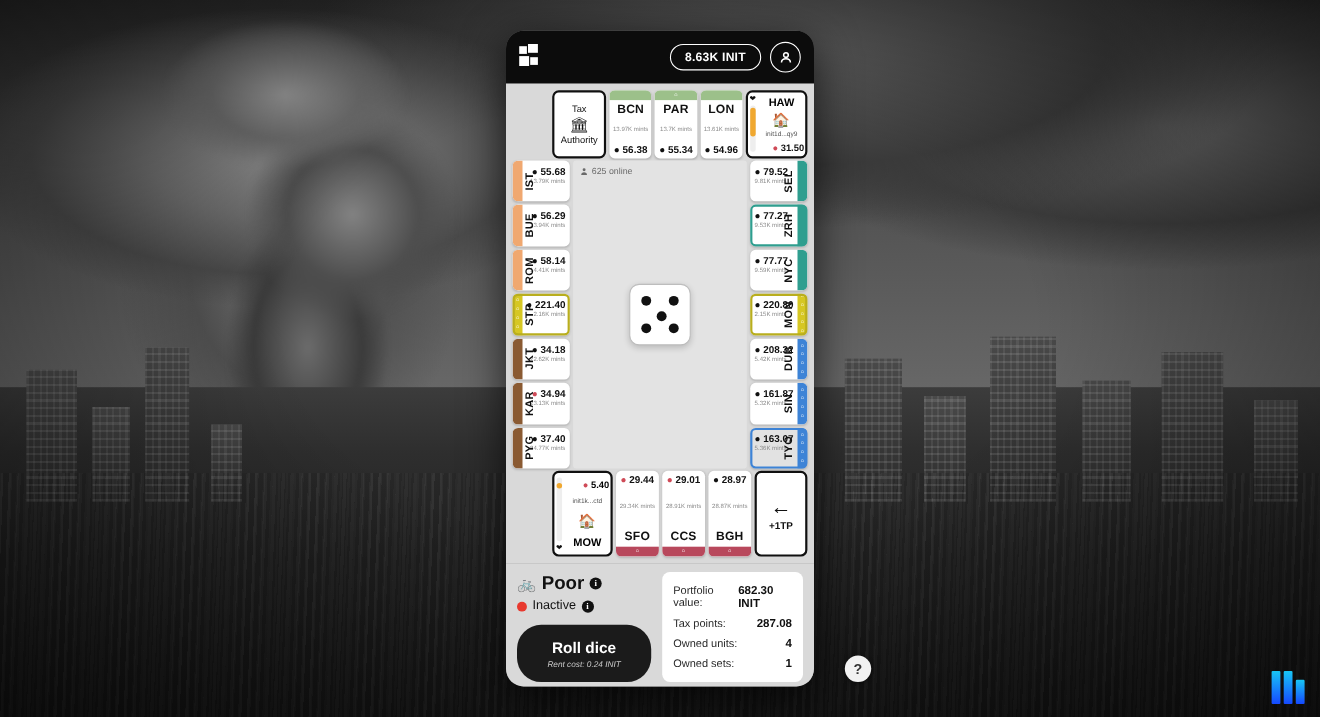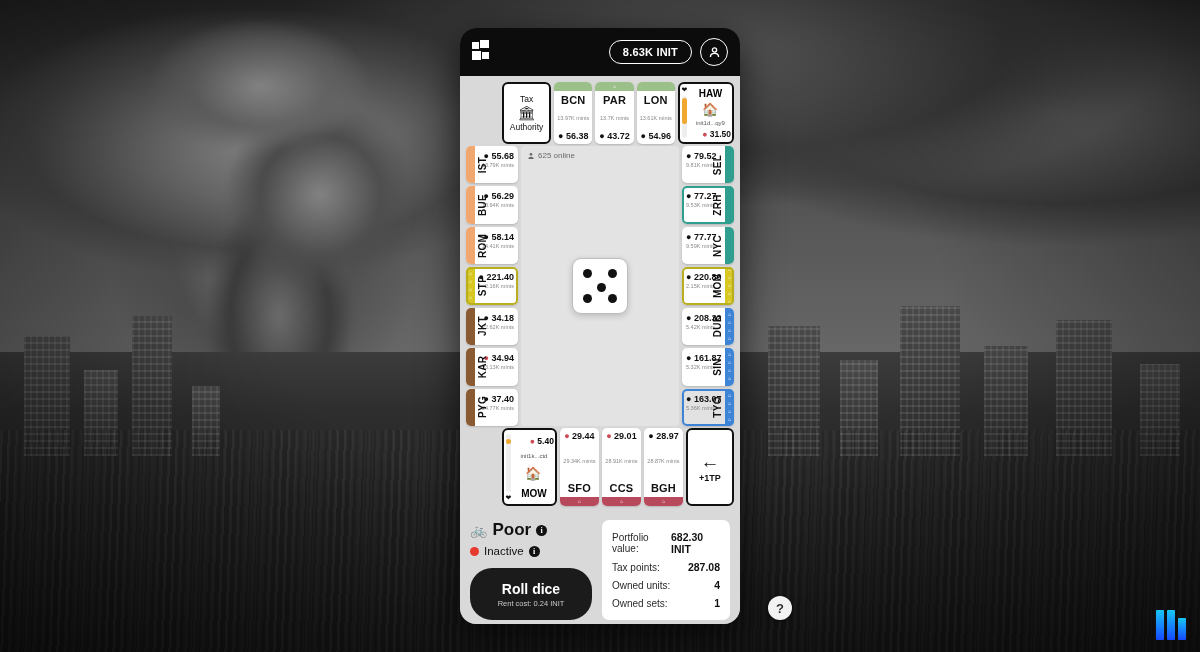--- a/index.html
+++ b/index.html
@@ -184,21 +184,21 @@
     font-size:8px; display:inline-flex; align-items:center; justify-content:center;
     font-weight:bold; font-family:"Liberation Serif", serif;
   }
   .status { display:flex; align-items:center; gap:5px; font-size:11.5px; color:#111; }
   .status .dot { width:9px; height:9px; border-radius:50%; background:#e8392e; }
   .roll {
     margin-top:6px; background:#1b1b1b; color:#fff; border-radius:22px;
     height:52px; display:flex; flex-direction:column; align-items:center; justify-content:center;
   }
   .roll .main { font-size:14px; font-weight:bold; }
-  .roll .sub { font-size:7.5px; color:#c9c9c9; margin-top:2px; }
+  .roll .sub { font-size:7.5px; color:#c9c9c9; margin-top:2px;font-style:italic; }
   .bright {
     flex:1; background:#fff; border-radius:7px; padding:8px 10px;
     display:flex; flex-direction:column; justify-content:space-around;
   }
   .srow { display:flex; justify-content:space-between; align-items:center; font-size:10px; color:#2a2a2a; }
   .srow .v { font-weight:bold; color:#111; font-size:10.5px; }
 
   
   .help {
     position:absolute; left:768px; top:596px; width:24px; height:24px;
@@ -276,21 +276,21 @@
 
       <div class="ttile tile">
         <div class="accent h" style="background:#9cc08a;display:flex;align-items:center;justify-content:center">
           <span class="accent-icons horiz">
               <span>⌂</span>
             </span>
         </div>
         <div class="body">
           <span class="t-code">PAR</span>
           <span class="t-mints">13.7K mints</span>
-          <span class="t-price"><span class="dot">●</span> <span>43.72</span></span>
+          <span class="t-price"><span class="dot">●</span> <span>55.34</span></span>
         </div>
       </div>
 
       <div class="ttile tile">
         <div class="accent h" style="background:#9cc08a"></div>
         <div class="body">
           <span class="t-code">LON</span>
           <span class="t-mints">13.61K mints</span>
           <span class="t-price"><span class="dot">●</span> <span>54.96</span></span>
         </div>

